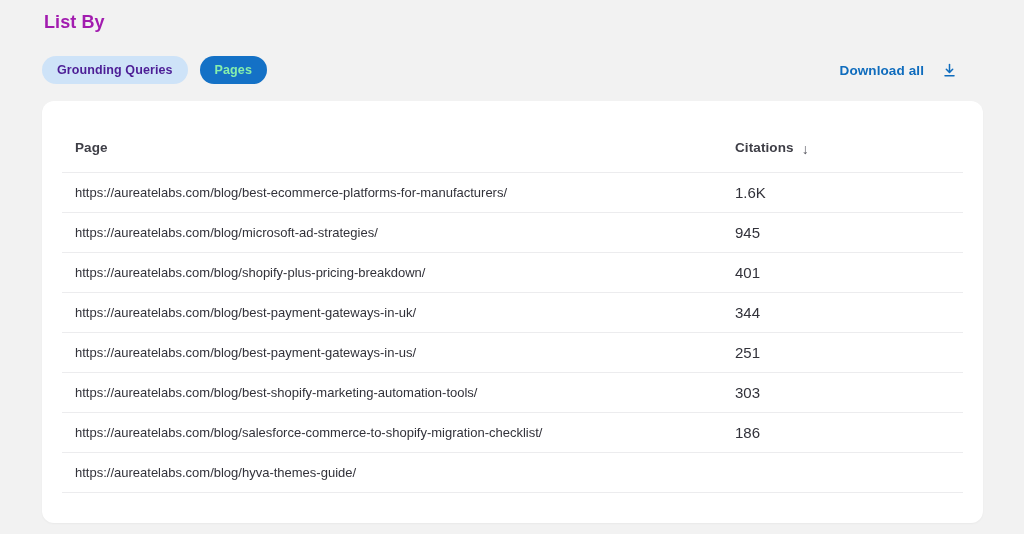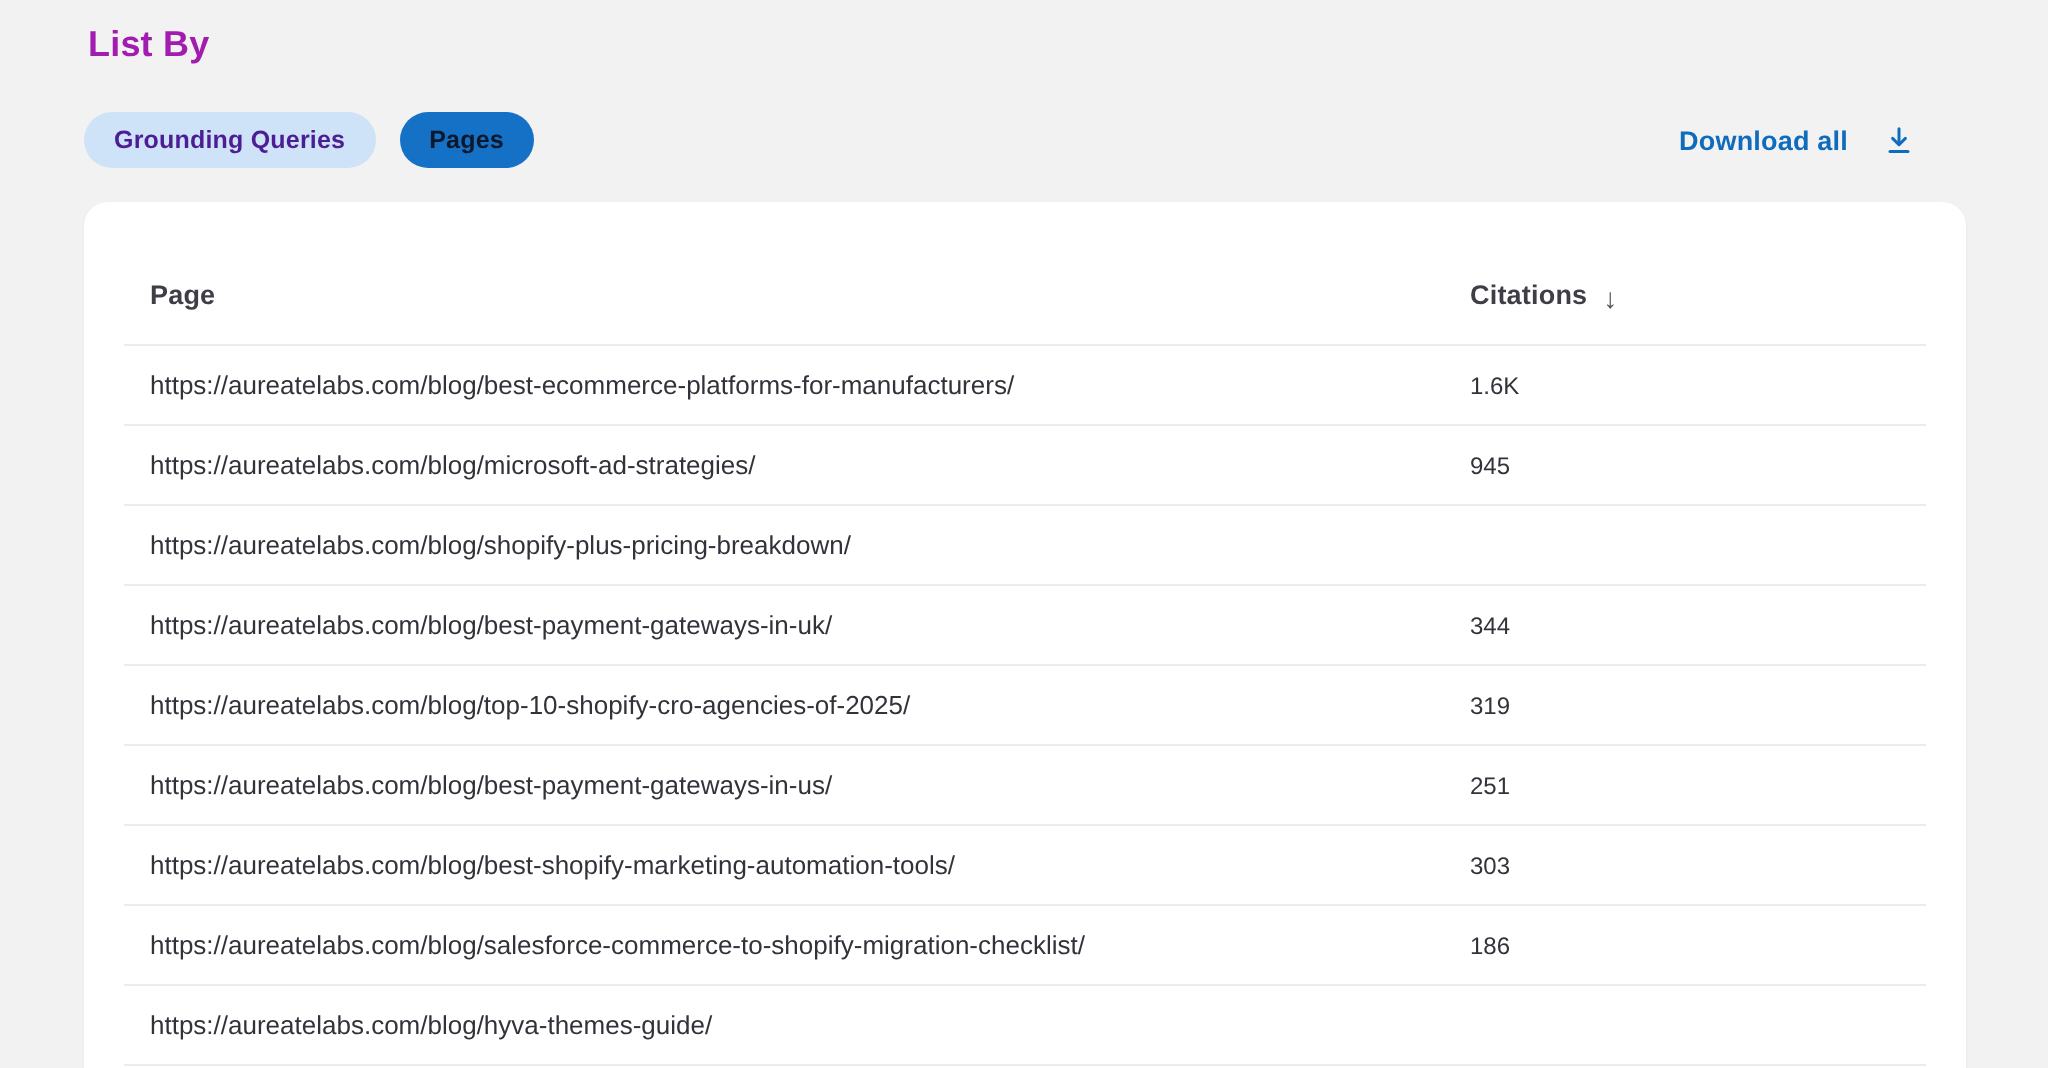--- a/index.html
+++ b/index.html
@@ -45,21 +45,21 @@
     align-items: center;
     cursor: pointer;
     letter-spacing: 0.1px;
   }
   .chip.inactive {
     background: #cee3f8;
     color: #4c1d95;
   }
   .chip.active {
     background: #1471c6;
-    color: #0f172a;
+    color: #86efac;
   }
   .download {
     display: inline-flex;
     align-items: center;
     gap: 18px;
     color: #0f6cbd;
     font-size: 13.5px;
     font-weight: 700;
     text-decoration: none;
     margin-right: 26px;
@@ -111,21 +111,21 @@
     font-size: 14px;
     font-weight: 400;
     line-height: 1;
     transform: translateY(1px);
   }
   .t-row .cell-page {
     font-size: 13px;
     color: #32323a;
   }
   .t-row .cell-citations {
-    font-size: 12px;
+    font-size: 15px;
     color: #32323a;
   }
   .t-row { cursor: default; }
 </style>
 </head>
 <body>
 
 <div class="wrap">
 
   <div class="page-title">List By</div>
@@ -163,28 +163,25 @@
     <div class="t-row">
         <div class="cell-page">https://aureatelabs.com/blog/best-ecommerce-platforms-for-manufacturers/</div>
         <div class="cell-citations">1.6K</div>
       </div>
         <div class="t-row">
         <div class="cell-page">https://aureatelabs.com/blog/microsoft-ad-strategies/</div>
         <div class="cell-citations">945</div>
       </div>
         <div class="t-row">
         <div class="cell-page">https://aureatelabs.com/blog/shopify-plus-pricing-breakdown/</div>
+        <div class="cell-citations">401</div>
       </div>
         <div class="t-row">
         <div class="cell-page">https://aureatelabs.com/blog/best-payment-gateways-in-uk/</div>
         <div class="cell-citations">344</div>
-      </div>
-        <div class="t-row">
-        <div class="cell-page">https://aureatelabs.com/blog/top-10-shopify-cro-agencies-of-2025/</div>
-        <div class="cell-citations">319</div>
       </div>
         <div class="t-row">
         <div class="cell-page">https://aureatelabs.com/blog/best-payment-gateways-in-us/</div>
         <div class="cell-citations">251</div>
       </div>
         <div class="t-row">
         <div class="cell-page">https://aureatelabs.com/blog/best-shopify-marketing-automation-tools/</div>
         <div class="cell-citations">303</div>
       </div>
         <div class="t-row">

